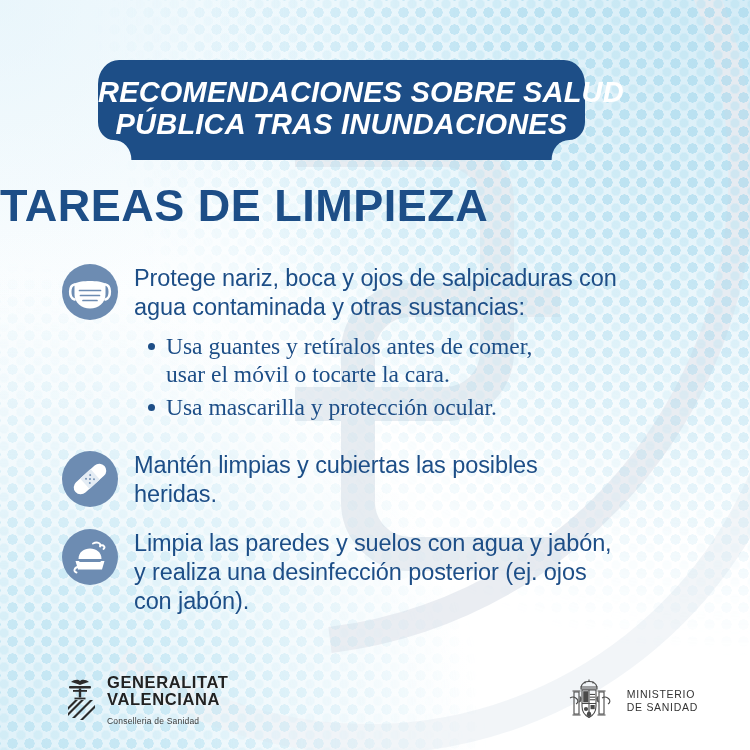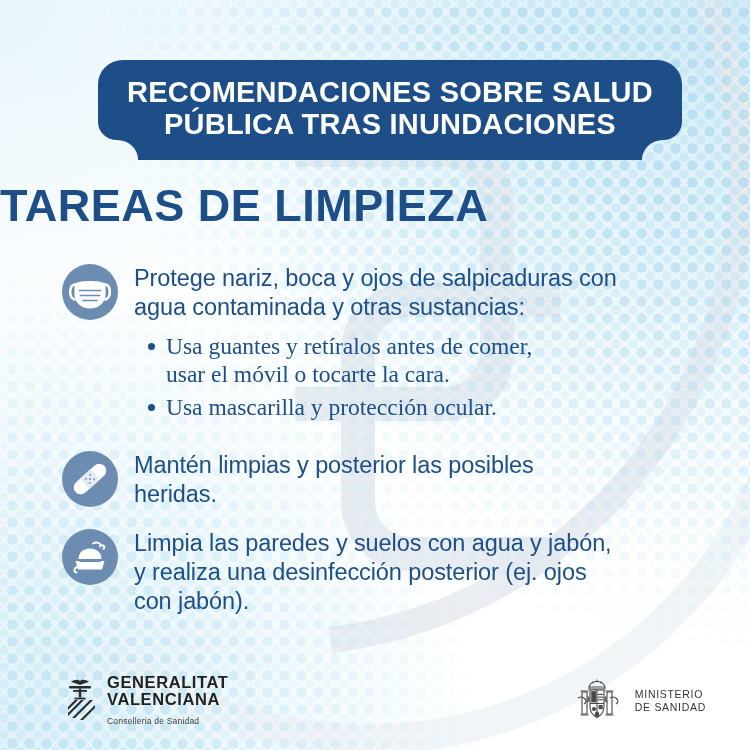--- a/index.html
+++ b/index.html
@@ -72,22 +72,23 @@
     mask-image: radial-gradient(circle at 0% 100%, #000 0%, #000 12%, rgba(0,0,0,.45) 27%, transparent 44%);
   }
 
   .bg-svg { position: absolute; inset: 0; width: 750px; height: 750px; }
 
   
   .banner-wrap {
     position: absolute;
     left: 98px;
     top: 60px;
-    width: 584px;
+    width: 487px;
     height: 100px;
+    font-style: italic;
   }
   .banner-svg { position: absolute; inset: 0; width: 100%; height: 100%; }
   .banner-text {
     position: relative;
     z-index: 2;
     text-align: center;
     color: #ffffff;
     font-weight: bold;
     font-size: 29px;
     letter-spacing: .2px;
@@ -191,21 +192,21 @@
   }
   .gva-words .l3 {
     margin-top: 8px;
     font-size: 8.5px;
     letter-spacing: .2px;
     color: #3a3a3a;
   }
 
   .logo-min {
     position: absolute;
-    right: 44px;
+    right: 52px;
     bottom: 12px;
     display: flex;
     align-items: center;
   }
   .logo-min .arms { width: 56px; height: 46px; margin-right: 10px; }
   .logo-min .arms svg { display: block; }
   .min-words .m1,
   .min-words .m2 {
     font-size: 10.5px;
     letter-spacing: .7px;
@@ -309,21 +310,21 @@
               <circle cx="30.8" cy="25.2" r="0.95"></circle>
               <circle cx="25.2" cy="30.8" r="0.95"></circle>
               <circle cx="30.8" cy="30.8" r="0.95"></circle>
               <circle cx="28" cy="28" r="0.95"></circle>
             </g>
           </g>
         </svg>
       </div>
       <div class="sec-body">
         <div class="sec-text">
-          <span class="ln">Mantén limpias y posterior las posibles</span>
+          <span class="ln">Mantén limpias y cubiertas las posibles</span>
           <span class="ln">heridas.</span>
         </div>
       </div>
     </div>
 
     <div class="section s3">
       <div class="sec-icon">
         <svg viewBox="0 0 56 56" aria-hidden="true">
           <circle cx="28" cy="28" r="28" fill="#6d8cb2"></circle>
 

